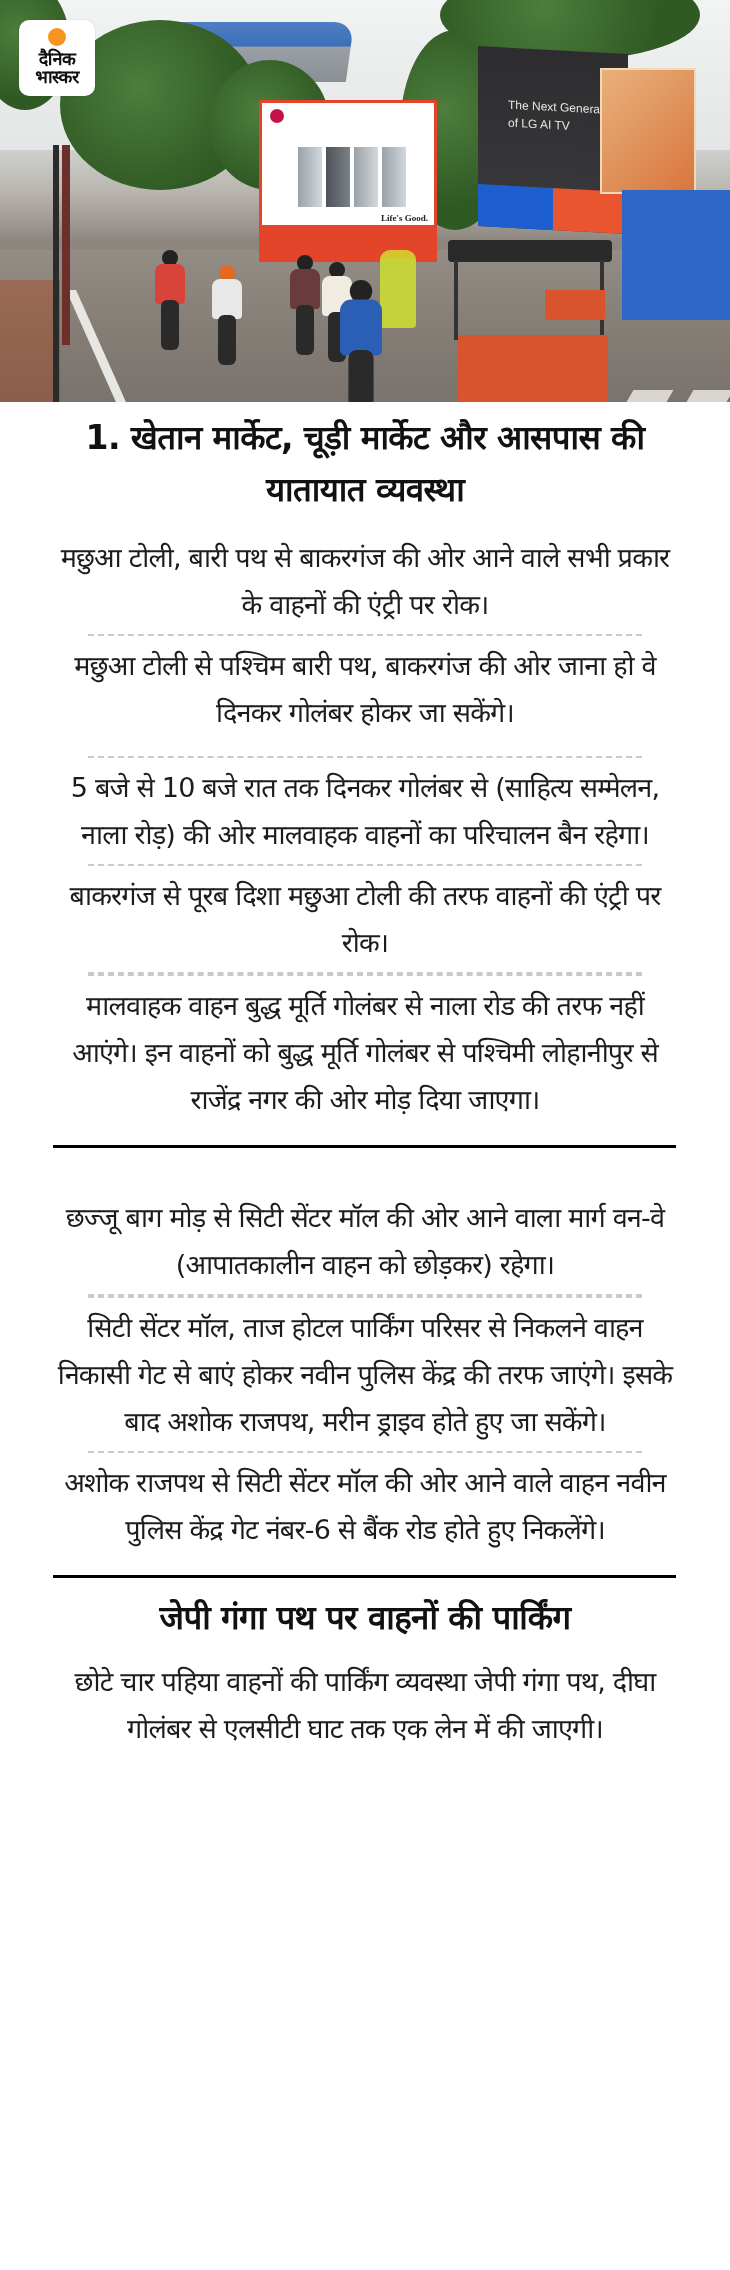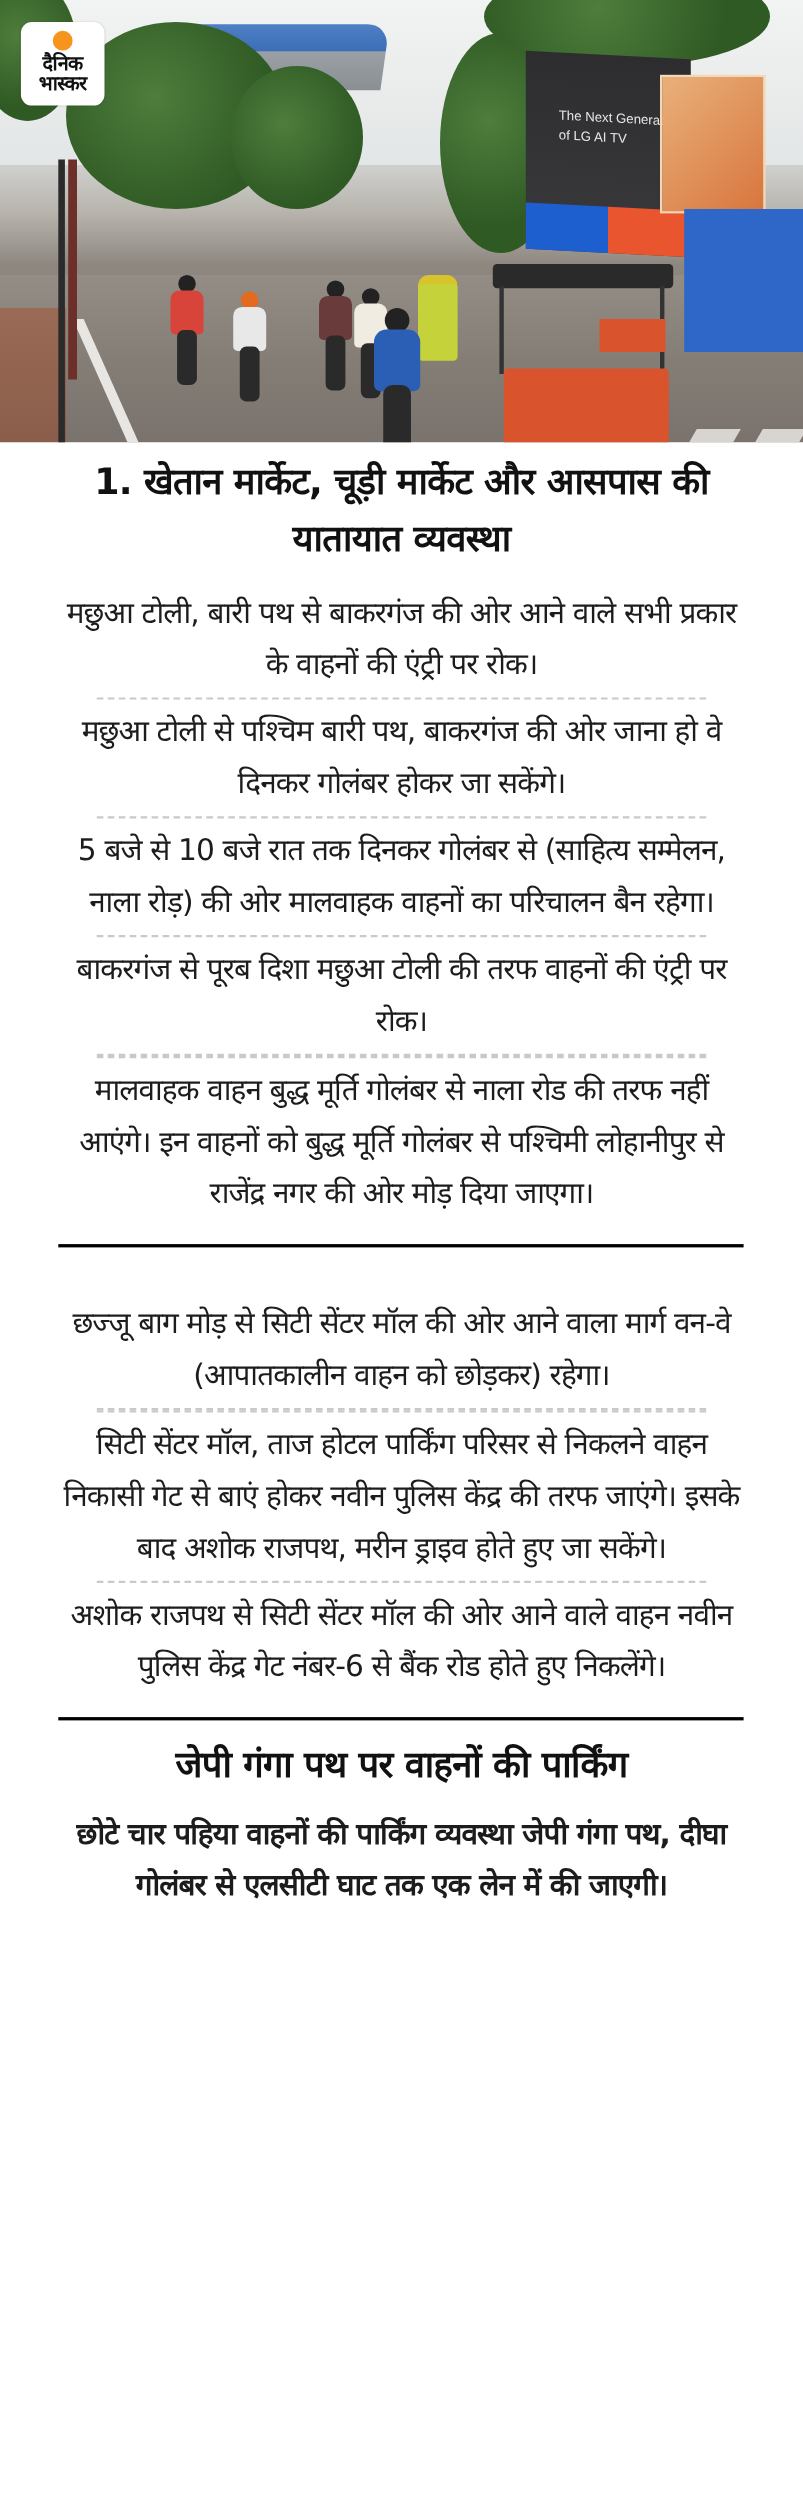--- a/index.html
+++ b/index.html
@@ -64,20 +64,29 @@
   <div class="tree" style="left:440px;top:-30px;width:260px;height:90px;"></div>
   <div class="tree" style="left:-20px;top:-20px;width:90px;height:130px;"></div>
 
   <div class="road"></div>
   <div class="curb"></div>
   <div class="lane"></div>
   <div class="zebra" style="left:560px;"></div>
   <div class="zebra" style="left:630px;"></div>
   <div class="zebra" style="left:690px;"></div>
 
+  <div class="board-lg">
+    <div class="lg"></div>
+    <div class="fridge" style="left:36px;"></div>
+    <div class="fridge" style="left:64px;background:linear-gradient(90deg,#4d5358,#7b8287);"></div>
+    <div class="fridge" style="left:92px;"></div>
+    <div class="fridge" style="left:120px;"></div>
+    <div class="lifes">Life's Good.</div>
+    <div class="strip"></div>
+  </div>
 
   <div class="board-tv">
     <div class="txt">
       <div>The Next Generation</div>
       <div>of LG AI TV</div>
     </div>
     <div class="blue"></div>
   </div>
   <div class="board-jw"></div>
   <div class="kiosk"></div>
@@ -130,21 +139,21 @@
 </div>
 
 <div class="content">
 
   <div style="height:10px;"></div>
   <h2 class="section-heading">1. खेतान मार्केट, चूड़ी मार्केट और आसपास की यातायात व्यवस्था</h2>
   <div style="height:18px;"></div>
 
   <p class="item" style="margin-top:0;margin-bottom:6px;text-align:center;">मछुआ टोली, बारी पथ से बाकरगंज की ओर आने वाले सभी प्रकार के वाहनों की एंट्री पर रोक।</p>
   <div class="dotted"></div>
-  <p class="item" style="margin-top:6px;margin-bottom:6px;">मछुआ टोली से पश्चिम बारी पथ, बाकरगंज की ओर जाना हो वे दिनकर गोलंबर होकर जा सकेंगे।</p>
+  <p class="item" style="margin-top:6px;margin-bottom:20px;">मछुआ टोली से पश्चिम बारी पथ, बाकरगंज की ओर जाना हो वे दिनकर गोलंबर होकर जा सकेंगे।</p>
   <div class="dotted"></div>
   <p class="item" style="margin-top:6px;margin-bottom:6px;">5 बजे से 10 बजे रात तक दिनकर गोलंबर से (साहित्य सम्मेलन, नाला रोड़) की ओर मालवाहक वाहनों का परिचालन बैन रहेगा।</p>
   <div class="dotted"></div>
   <p class="item" style="margin-top:6px;margin-bottom:6px;">बाकरगंज से पूरब दिशा मछुआ टोली की तरफ वाहनों की एंट्री पर रोक।</p>
   <div class="dotted"></div>
   <div class="dotted"></div>
   <p class="item" style="margin-top:6px;margin-bottom:22px;">मालवाहक वाहन बुद्ध मूर्ति गोलंबर से नाला रोड की तरफ नहीं आएंगे। इन वाहनों को बुद्ध मूर्ति गोलंबर से पश्चिमी लोहानीपुर से राजेंद्र नगर की ओर मोड़ दिया जाएगा।</p>
 
   <div class="solid"></div>
 
@@ -156,14 +165,14 @@
   <div class="dotted"></div>
   <p class="item" style="margin-top:6px;margin-bottom:6px;">सिटी सेंटर मॉल, ताज होटल पार्किंग परिसर से निकलने वाहन निकासी गेट से बाएं होकर नवीन पुलिस केंद्र की तरफ जाएंगे। इसके बाद अशोक राजपथ, मरीन ड्राइव होते हुए जा सकेंगे।</p>
   <div class="dotted"></div>
   <p class="item" style="margin-top:6px;margin-bottom:22px;">अशोक राजपथ से सिटी सेंटर मॉल की ओर आने वाले वाहन नवीन पुलिस केंद्र गेट नंबर-6 से बैंक रोड होते हुए निकलेंगे।</p>
 
   <div class="solid"></div>
 
   <div style="height:14px;"></div>
   <h2 class="section-heading">जेपी गंगा पथ पर वाहनों की पार्किंग</h2>
   <div style="height:14px;"></div>
-  <p class="item" style="margin-top:0;margin-bottom:0;font-weight:bold;">छोटे चार पहिया वाहनों की पार्किंग व्यवस्था जेपी गंगा पथ, दीघा गोलंबर से एलसीटी घाट तक एक लेन में की जाएगी।</p>
+  <p class="item" style="margin-top:0;margin-bottom:0;">छोटे चार पहिया वाहनों की पार्किंग व्यवस्था जेपी गंगा पथ, दीघा गोलंबर से एलसीटी घाट तक एक लेन में की जाएगी।</p>
 </div>
 
 </body></html>

